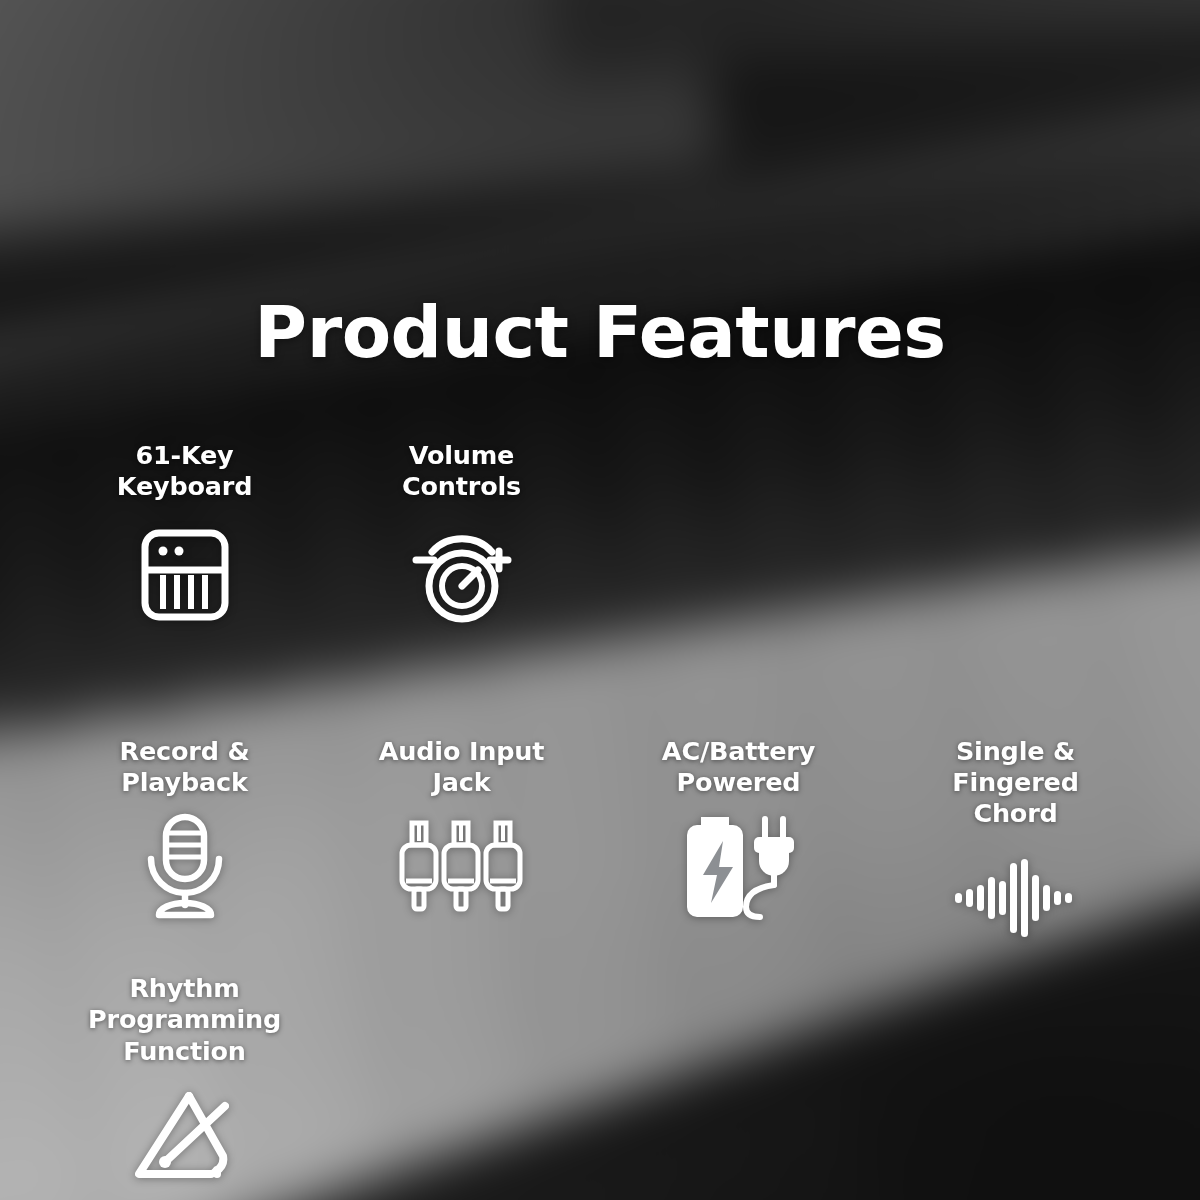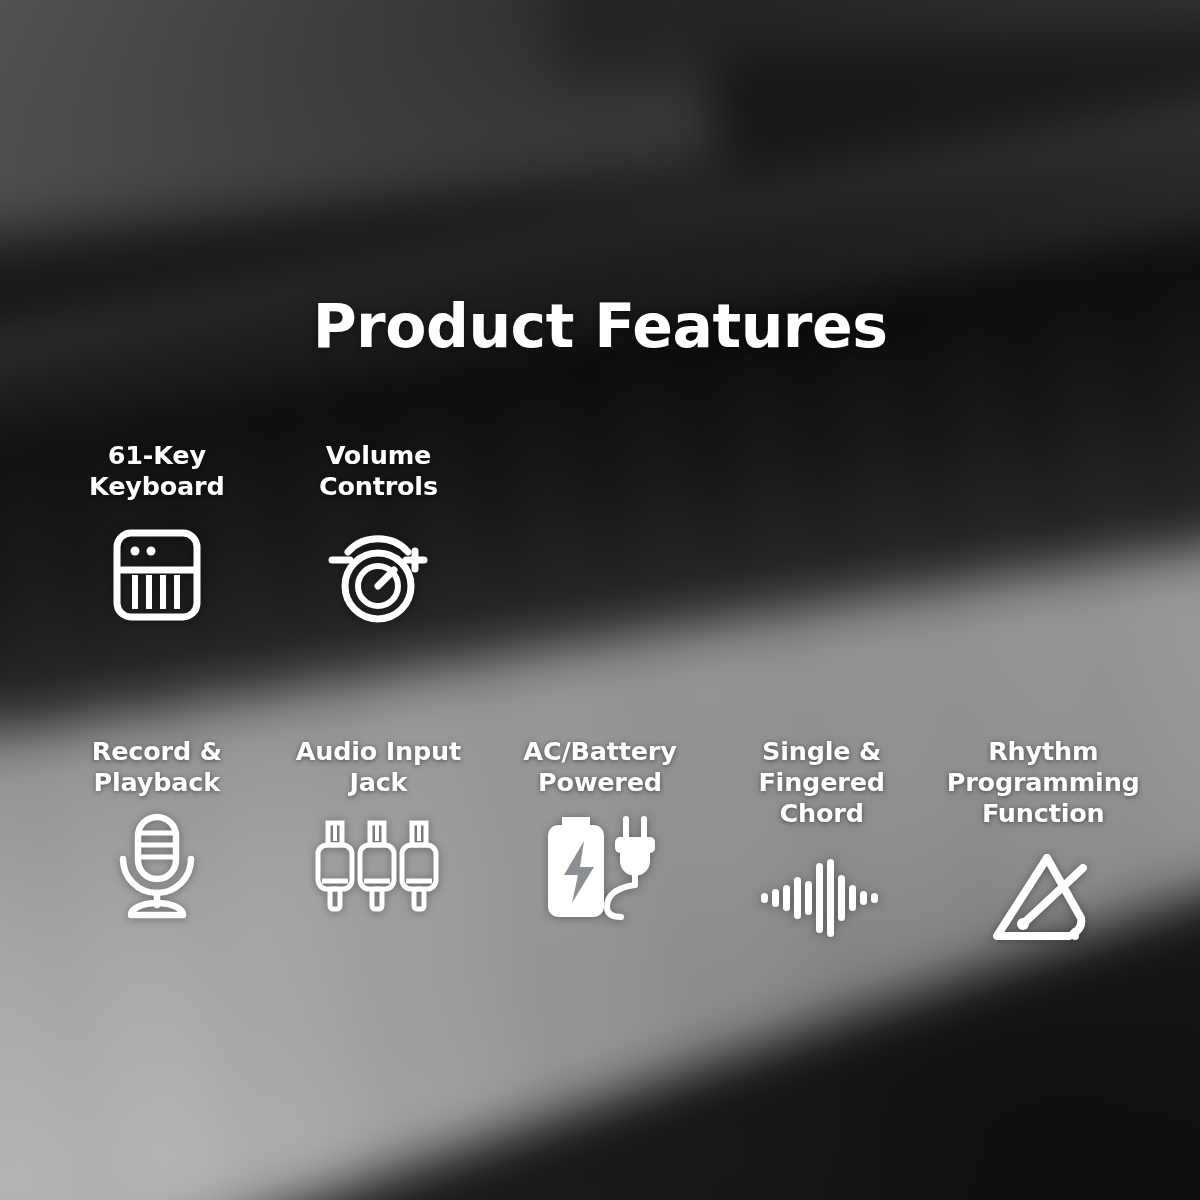--- a/index.html
+++ b/index.html
@@ -171,35 +171,35 @@
     z-index: 5;
   }
 
   .page-title {
     position: absolute;
     top: 296px;
     left: 0;
     width: 1200px;
     text-align: center;
     color: #ffffff;
-    font-size: 60px;
+    font-size: 72px;
     font-weight: 700;
     letter-spacing: -0.5px;
     line-height: 1;
     font-family: "DejaVu Sans", sans-serif;
     text-shadow: 0 2px 10px rgba(0,0,0,.45);
   }
 
   .grid {
     position: absolute;
     left: 46px;
     top: 440px;
     width: 1108px;
     display: grid;
-    grid-template-columns: repeat(5, 1fr);
+    grid-template-columns: repeat(4, 1fr);
     row-gap: 16px;
   }
 
   .cell {
     display: flex;
     flex-direction: column;
     align-items: center;
     padding: 0 4px;
   }
 

